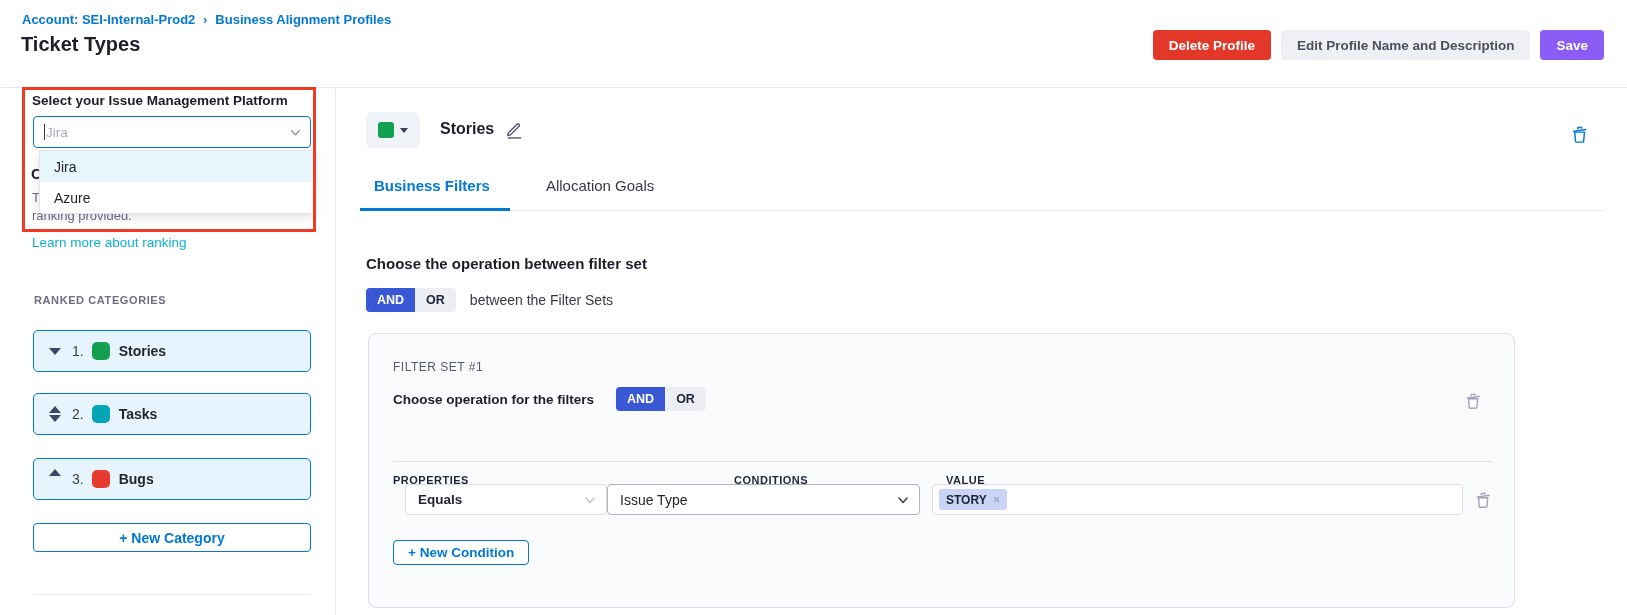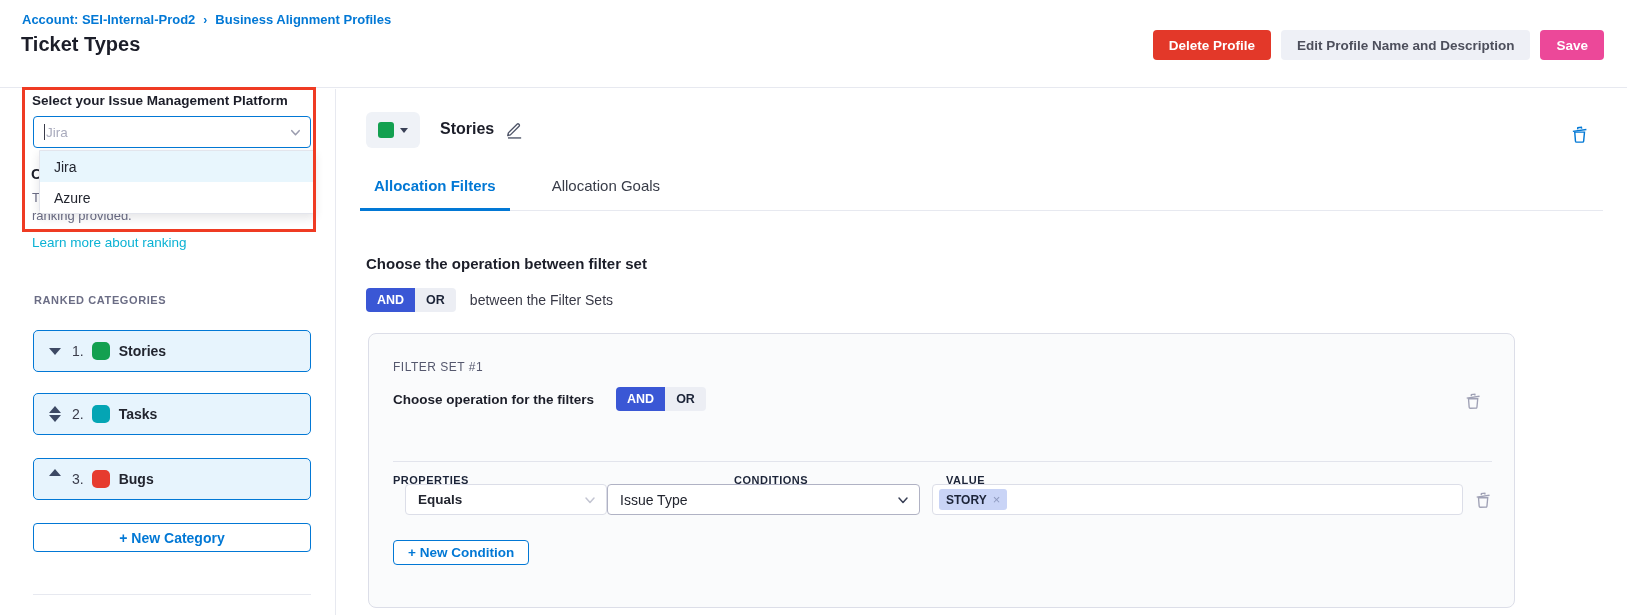--- a/index.html
+++ b/index.html
@@ -10,21 +10,21 @@
   
   .header { position:absolute; left:0; top:0; width:100%; height:88px; border-bottom:1px solid #e7e9f0; background:#fff; }
   .breadcrumb { position:absolute; left:22px; top:12px; font-size:13px; font-weight:bold; color:#0278d5; display:flex; gap:8px; align-items:center; }
   .breadcrumb .sep { color:#0278d5; font-weight:bold; font-size:12px; }
   .page-title { position:absolute; left:21px; top:33px; font-size:20px; font-weight:bold; color:#1c1e29; }
   .page-sub { position:absolute; left:22px; top:61px; font-size:13.5px; color:#4f5162; }
   .header-actions { position:absolute; right:23px; top:30px; display:flex; gap:10px;border-radius:13px; }
   .btn { height:30px; border-radius:4px; border:none; font-family:inherit; font-size:13.5px; font-weight:bold; padding:0 16px; cursor:pointer; }
   .btn-danger { background:#e33829; color:#fff; }
   .btn-neutral { background:#eef0f6; color:#4d4f5c; }
-  .btn-primary { background:#ec4899; color:#fff; }
+  .btn-primary { background:#8b5cf6; color:#fff; }
 
   
   .sidebar { position:absolute; left:0; top:89px; width:336px; height:526px; border-right:1px solid #e7e9f0; background:#fff; }
   .annotation-box { position:absolute; left:22px; top:-2px; width:294px; height:145px; border:3px solid #ef3b23; z-index:30; pointer-events:none; }
   .platform-label { position:absolute; left:32px; top:4px; font-size:13.5px; font-weight:bold; color:#1c1e29; }
   .platform-input { position:absolute; left:33px; top:27px; width:278px; height:32px; border:1.5px solid #0278d5; border-radius:4px; background:#fff; display:flex; align-items:center; padding:0 10px; }
   .platform-input .cursor { width:1px; height:16px; background:#3a3c4a; margin-right:1px; }
   .platform-input .placeholder { font-size:13.5px; color:#a9abbd; }
   .platform-input .chev { position:absolute; right:8px; color:#9a9cae; }
   .dropdown-menu { position:absolute; left:39px; top:61px; width:276px; background:#fff; border:1px solid #e3e5ec; border-radius:0 0 4px 4px; box-shadow:0 4px 10px rgba(40,41,61,.12); z-index:10; }
@@ -189,21 +189,21 @@
     </span>
     <span class="trash-top">
       <svg class="icon-svg" width="19" height="19" viewBox="0 0 16 16">
           <path d="M4 6h8.2l-.7 7.6a.9.9 0 0 1-.9.8H5.5a.9.9 0 0 1-.9-.8z" fill="none" stroke="currentColor" stroke-width="1.2"></path>
           <path d="M2.4 5.4 13.8 3.8" stroke="currentColor" stroke-width="1.2" fill="none"></path>
           <path d="M6.4 3.6l.2-1.3 3-.4.3 1.2" fill="none" stroke="currentColor" stroke-width="1.2"></path>
         </svg>
     </span>
 
     <div class="tabs">
-      <span class="tab active">Allocation Filters</span>
+      <span class="tab active">Business Filters</span>
       <span class="tab">Allocation Goals</span>
     </div>
     <div class="tabs-divider"></div>
     <div class="tabs-underline"></div>
 
     <div class="op-heading">Choose the operation between filter set</div>
 
     <div class="op-row">
       <span class="toggle">
         <span class="seg on">AND</span>

